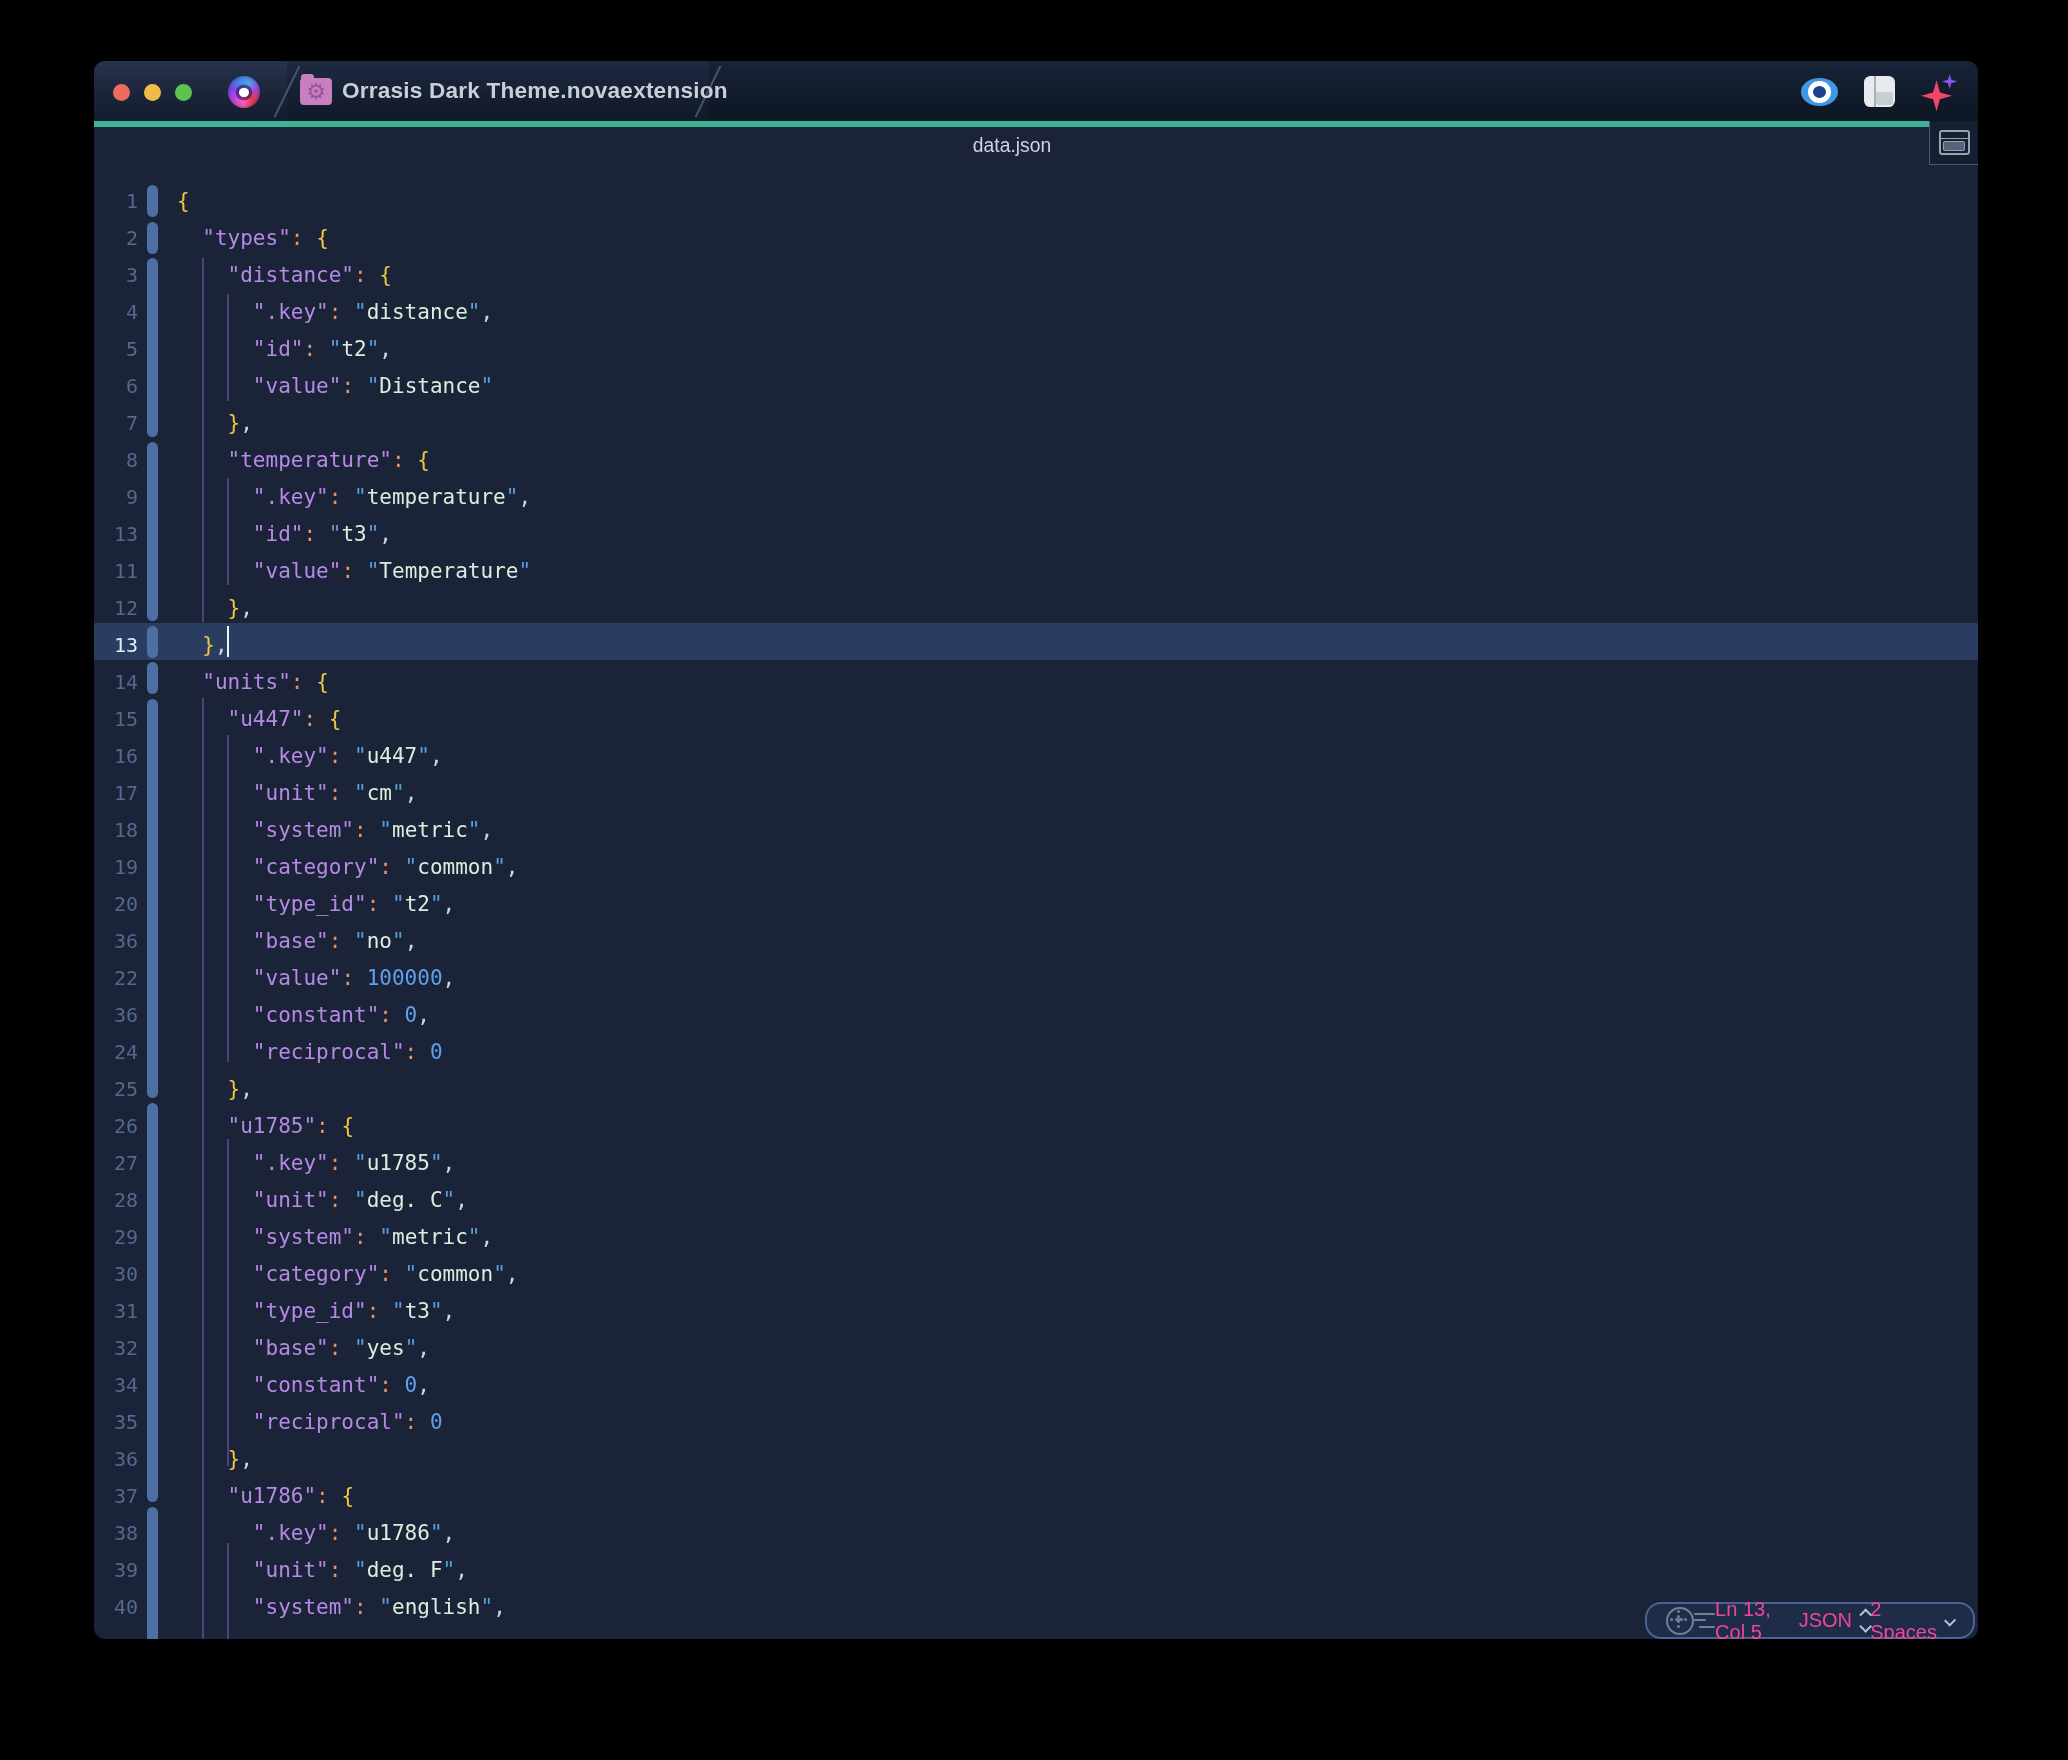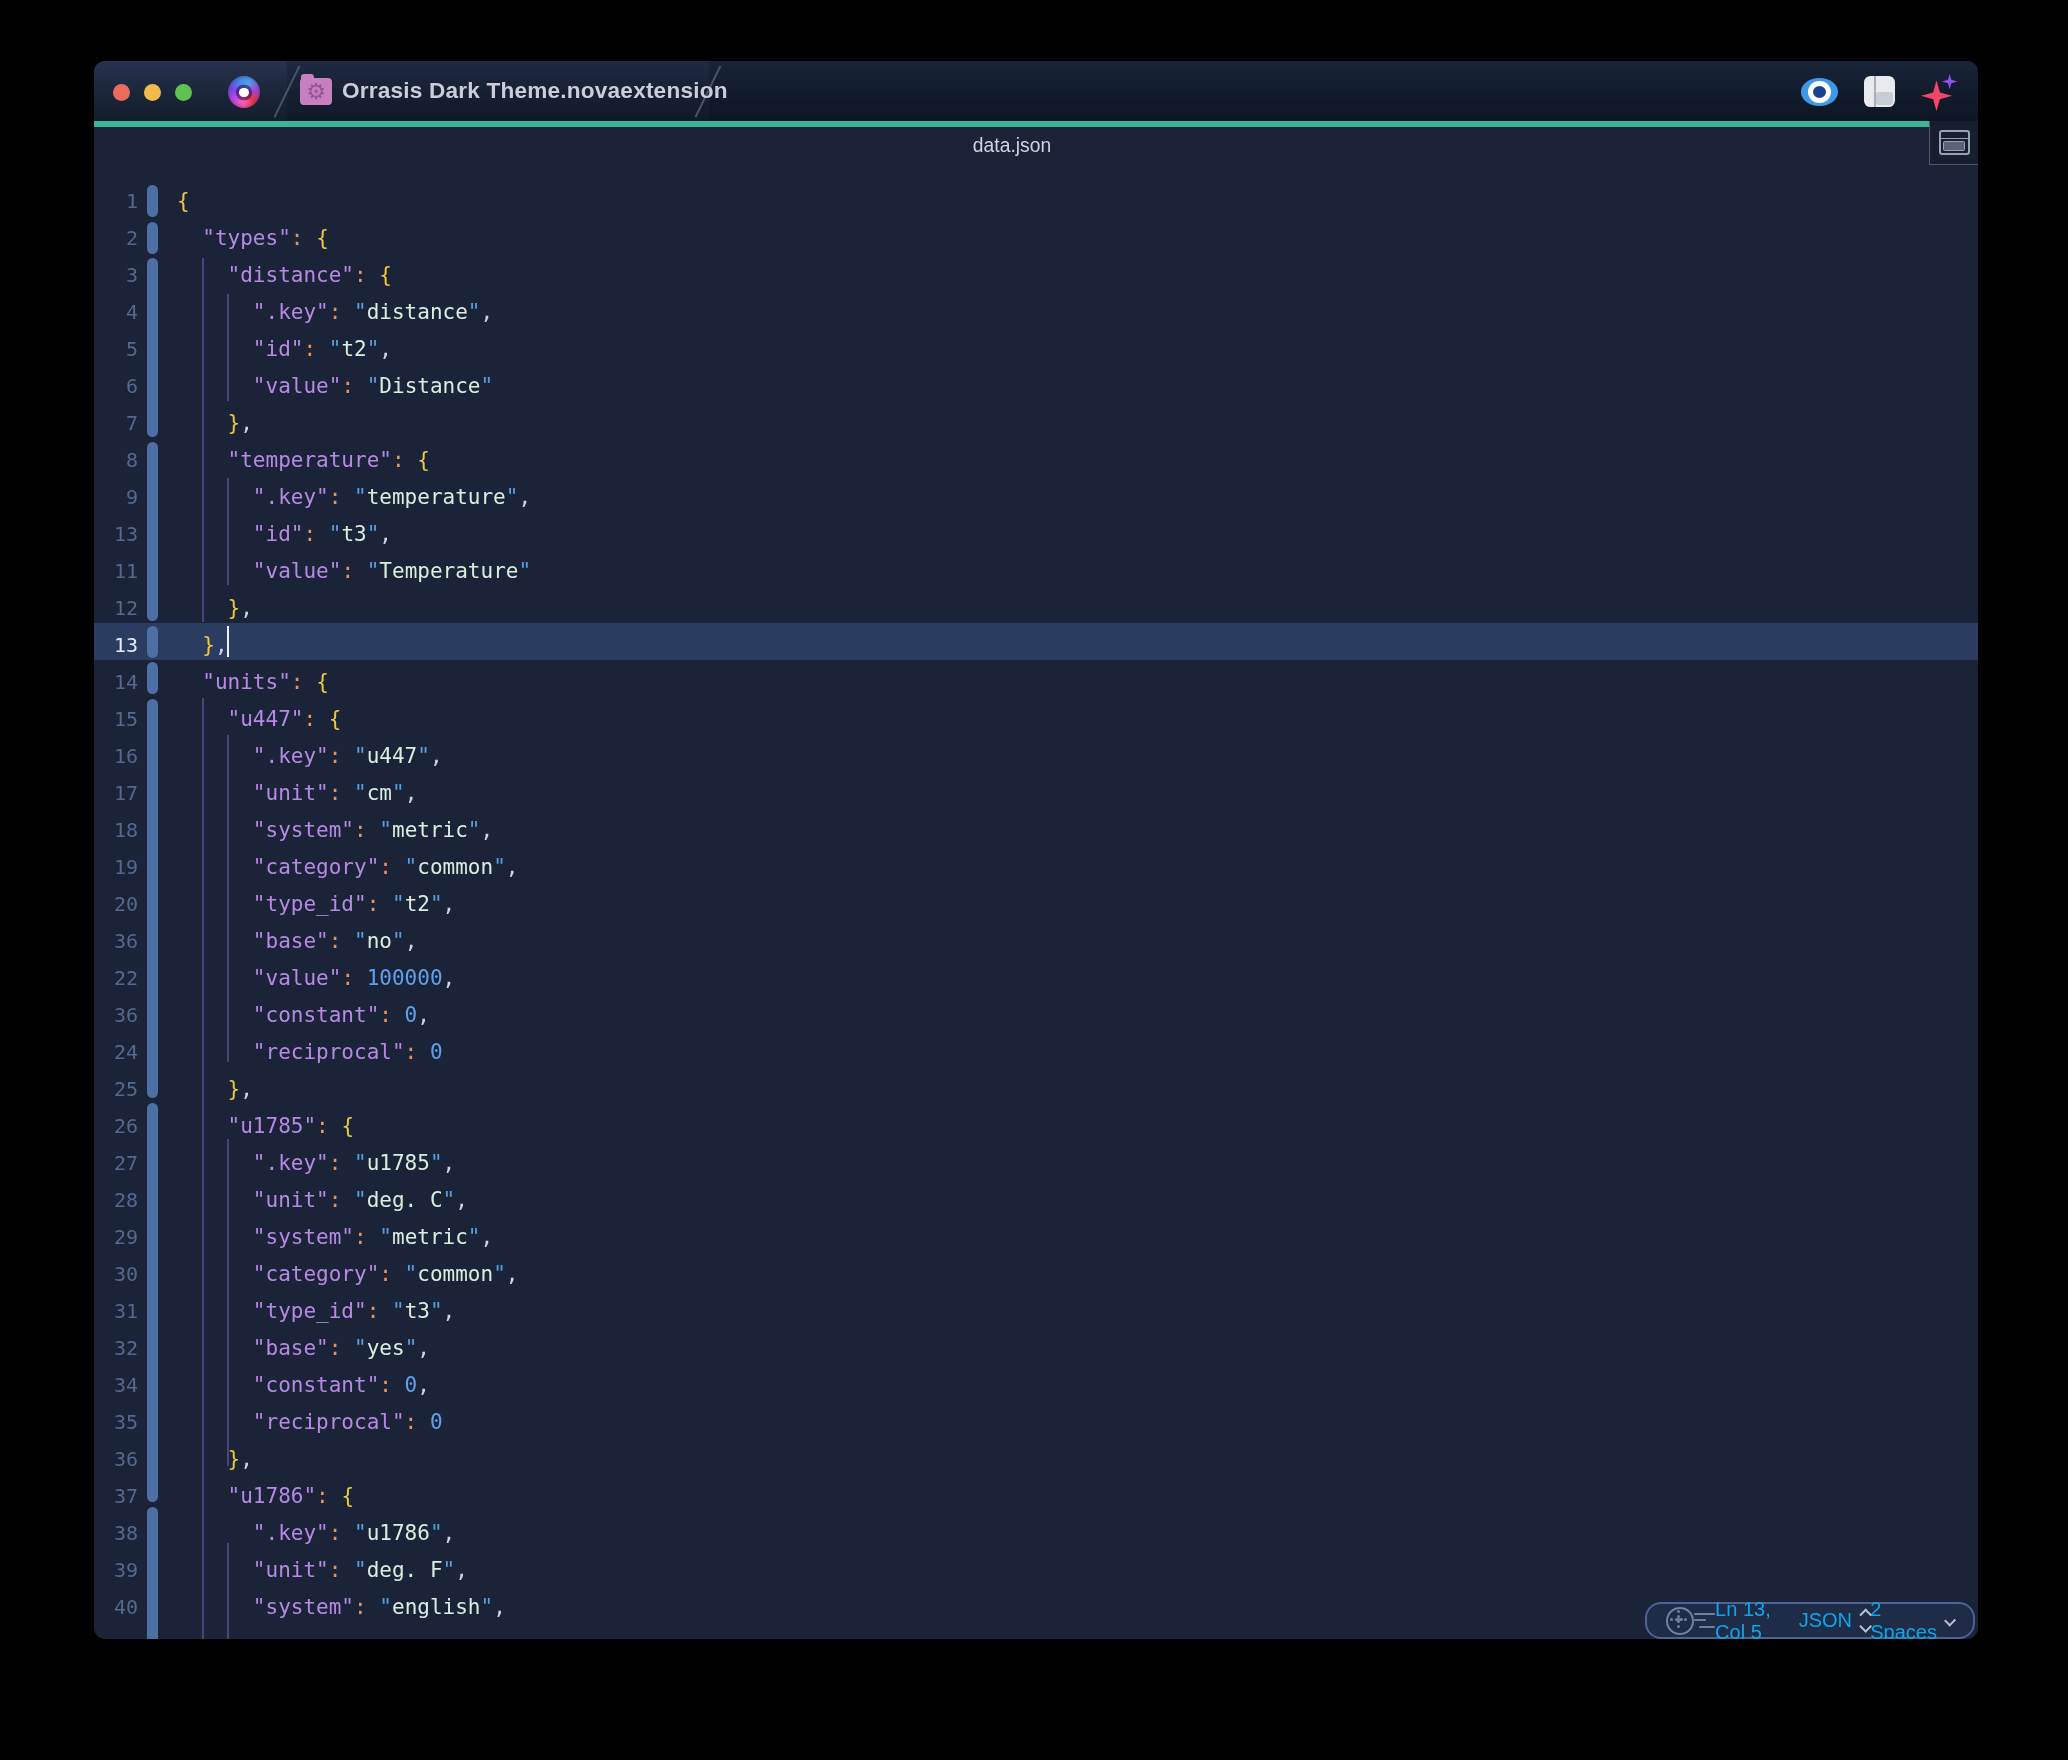--- a/index.html
+++ b/index.html
@@ -81,21 +81,21 @@
   .t-q{color:var(--syn-quote,#57a0dd)}
   .t-s{color:var(--syn-string,#daeede)}
   .t-d{color:var(--syn-number,#5fa0ea)}
   .t-p{color:var(--syn-comma,#ccd6ea)}
   #cursor{position:absolute;width:2.4px;height:31px;background:var(--cursor,#eef3fb);}
 
   
   #status-bar{position:absolute;right:3.2px;bottom:0;width:330px;height:37px;
       background:#1f2c47;border:2px solid #4c6397;border-radius:16px;
       display:flex;align-items:center;justify-content:space-between;
-      padding:0 19.3px;box-sizing:border-box;color:#0ea5e9;font-size:20px;}
+      padding:0 19.3px;box-sizing:border-box;color:#ec4899;font-size:20px;}
   #symbols-icon{width:24px;height:24px;border:2px solid #72809c;border-radius:50%;
       position:relative;flex:0 0 auto;}
   .dot{position:absolute;width:3.2px;height:3.2px;border-radius:50%;background:#72809c;}
   #lines-icon{width:21px;height:16px;position:relative;flex:0 0 auto;}
   #lines-icon i{position:absolute;height:2.4px;background:#72809c;border-radius:1.6px;display:block;}
   #lines-icon i:nth-child(1){left:0;right:0;top:0;}
   #lines-icon i:nth-child(2){left:0;width:12px;top:6.4px;}
   #lines-icon i:nth-child(3){right:0;width:16px;top:13px;}
   .chev{width:7.3px;height:7.3px;border:solid #b6c1d4;border-width:0 2px 2px 0;display:inline-block;}
   .chev.up{transform:rotate(-135deg);}

